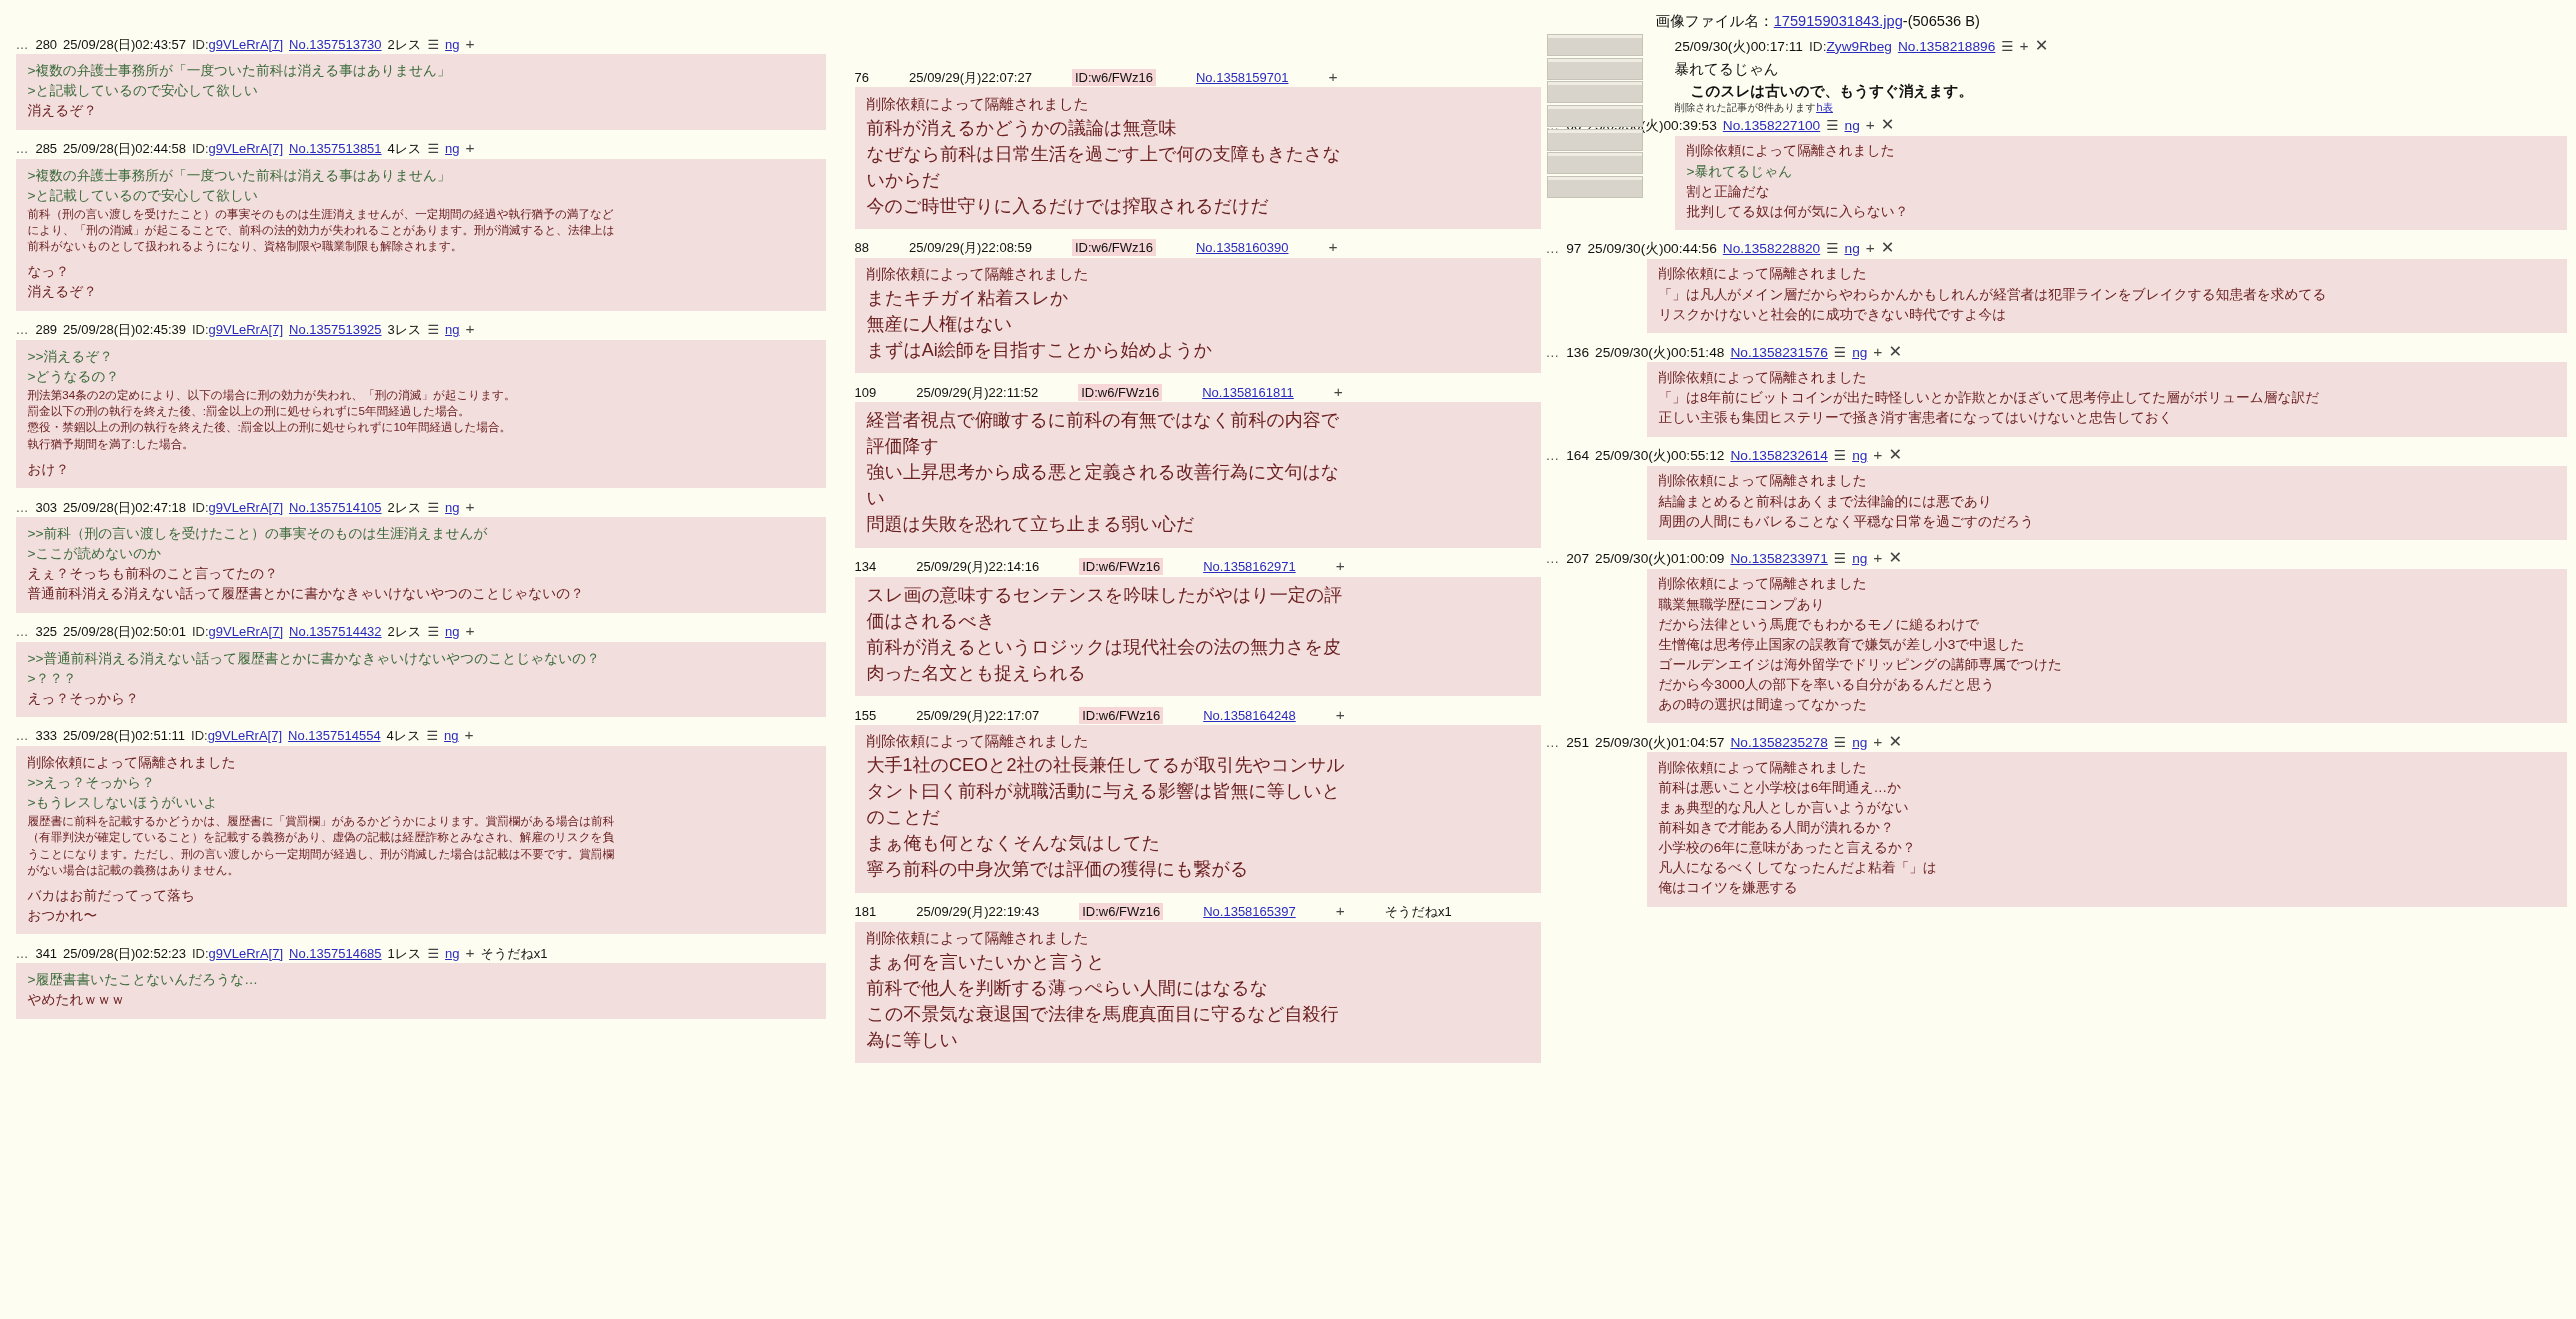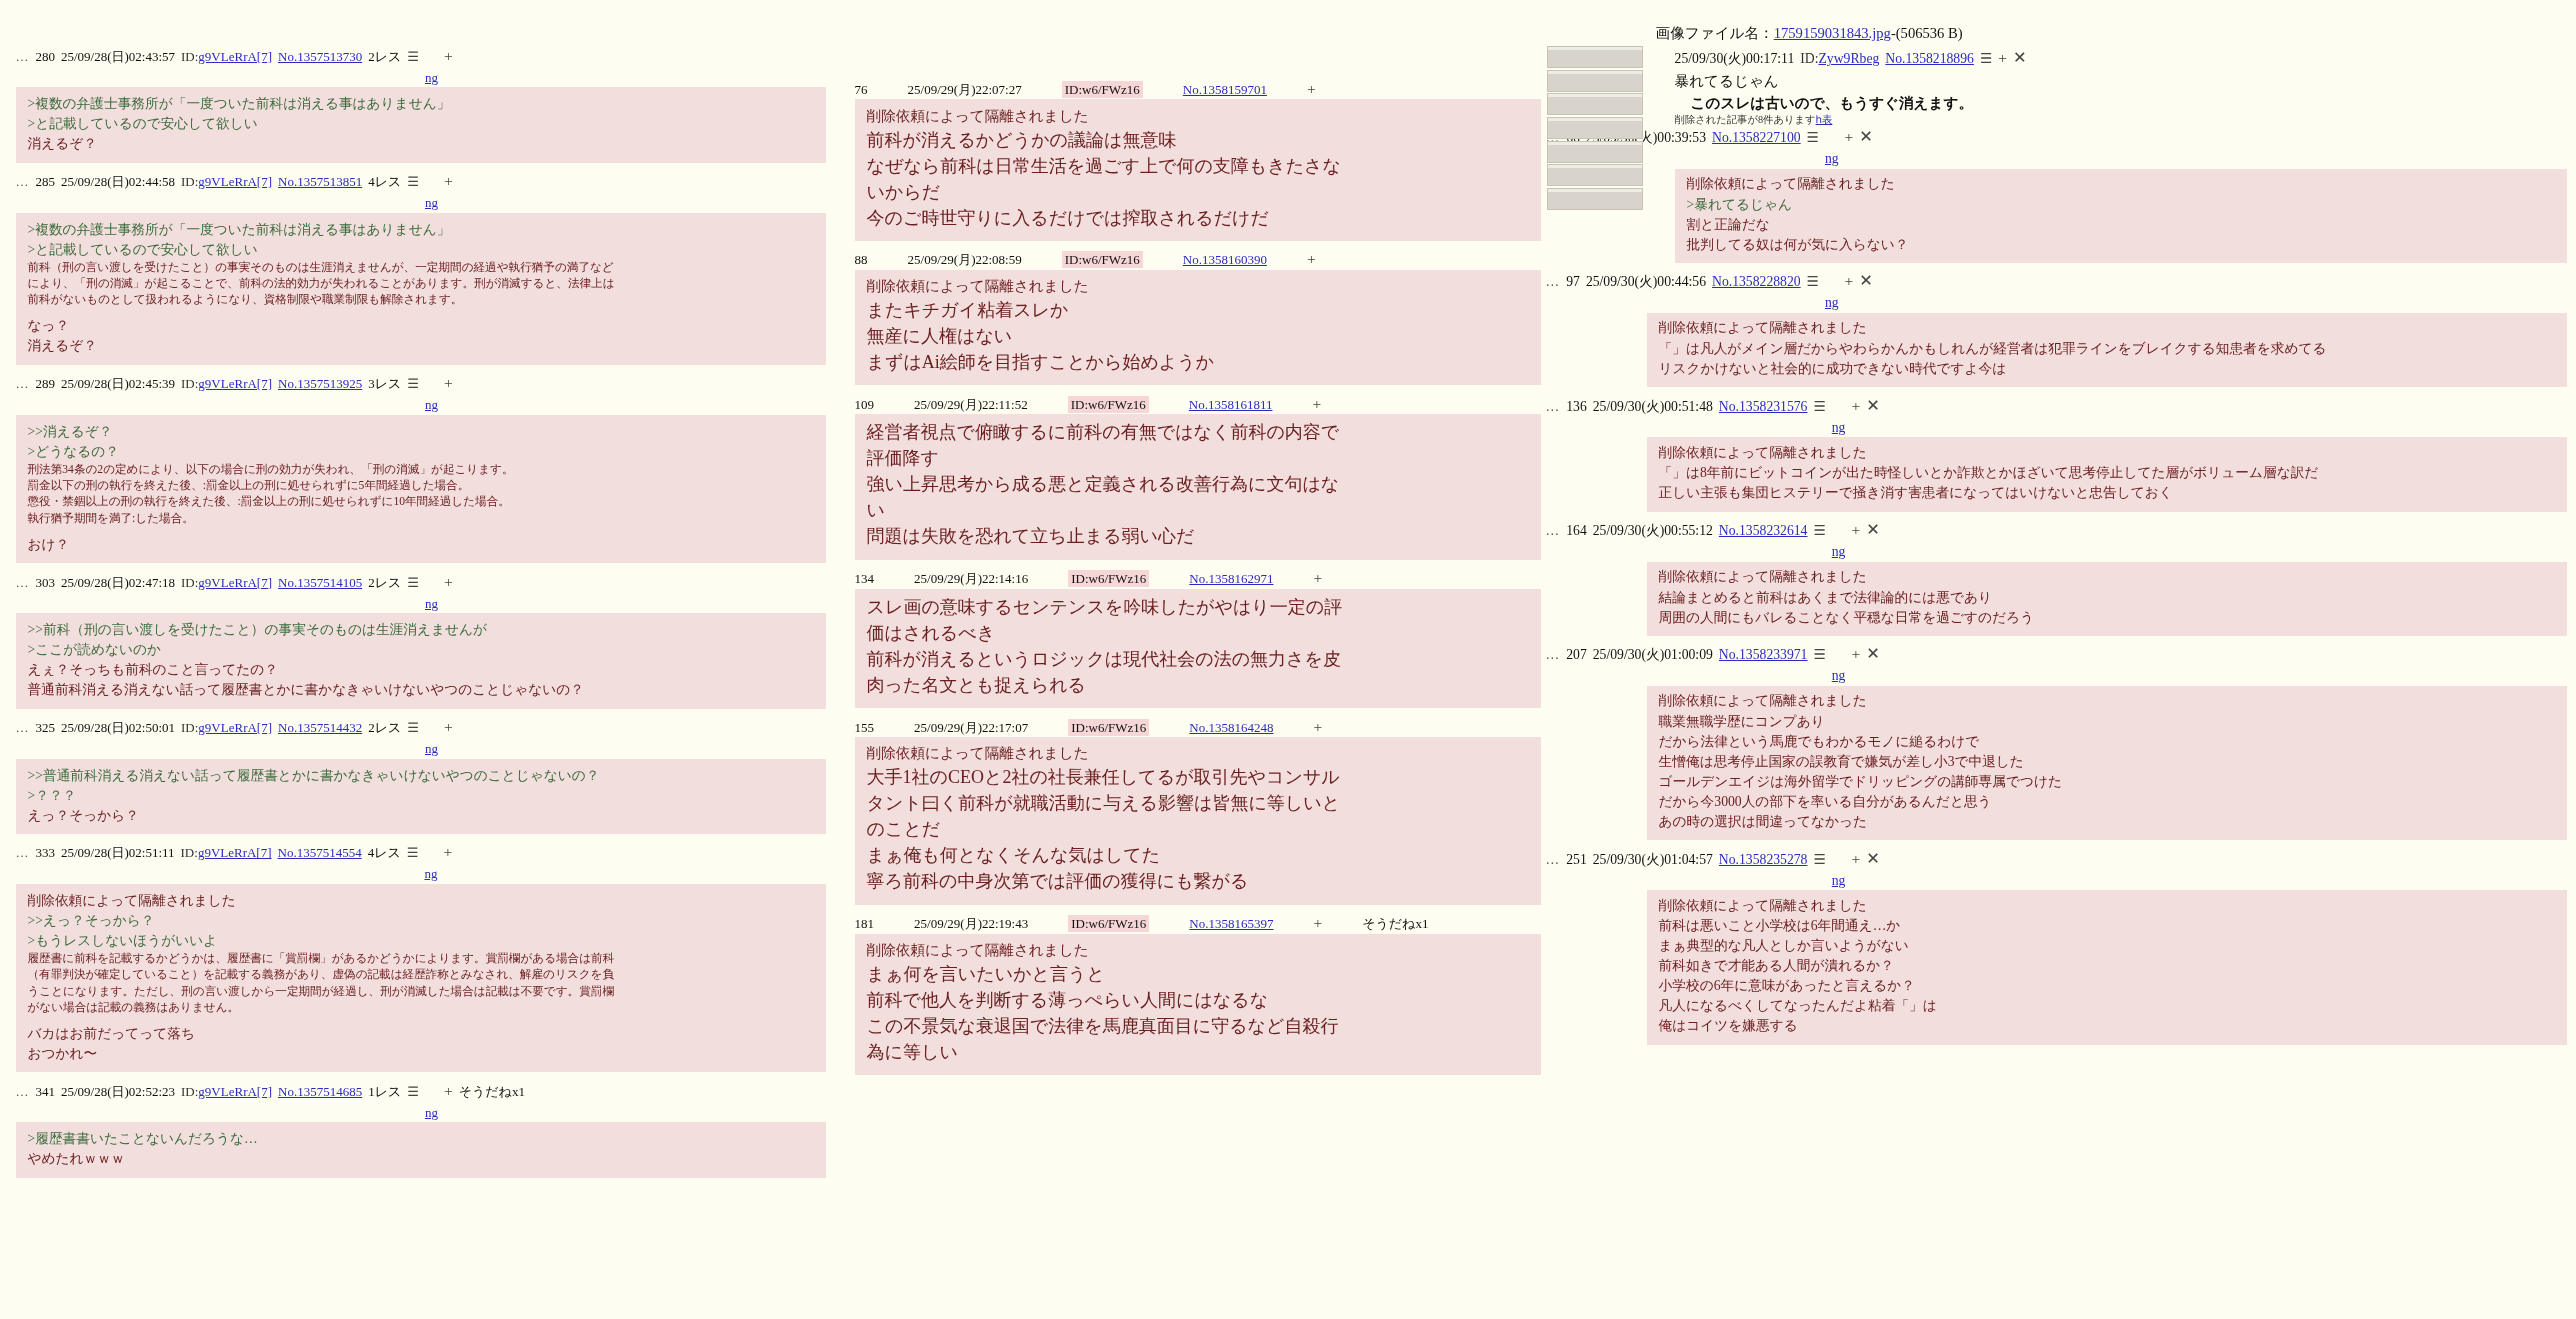--- a/index.html
+++ b/index.html
@@ -3,42 +3,42 @@
 <meta charset="utf-8">
 <style>
   html,body{margin:0;padding:0;}
   body{
     width:2576px;height:1320px;
     background:#fdfdf1;
     font-family:"Liberation Sans","DejaVu Sans",sans-serif;
     overflow:hidden;
     position:relative;
   }
-  .col{position:absolute;top:12px;box-sizing:border-box;font-family:Liberation Serif, serif;}
+  .col{position:absolute;top:0;box-sizing:border-box;}
   #col1{left:0;width:841px;padding:34px 15.5px 0 15.5px;}
   #col2{left:846px;width:704px;padding:67px 8.6px 0 8.6px;}
   #col3{left:1537px;width:1039px;padding:12px 8.6px 0 8.6px;}
 
   
   .post{margin-bottom:8.6px;}
   .hdr{
     display:flex;align-items:flex-start;flex-wrap:wrap;
     gap:6px;font-size:13.7px;line-height:17px;color:#111;
     padding:1.7px 0;
   }
   .hdr .dots{color:#555;letter-spacing:0.9px;}
   .num{font-weight:400;}
   .date{white-space:nowrap;}
   .idlabel{color:#333;}
   .idlink{color:#2b2bc0;text-decoration:underline;cursor:pointer;}
   .idhl{background:#f6d6d6;color:#111;padding:0 3px;}
   .nolink{color:#2b2bc0;text-decoration:underline;cursor:pointer;}
   .res{color:#111;}
   .hamb{color:#444;cursor:pointer;}
-  .ng{color:#2b2bc0;text-decoration:underline;cursor:pointer;margin-top:21px;}
+  .ng{color:#2b2bc0;text-decoration:underline;cursor:pointer;}
   .plus{color:#444;font-size:15.5px;cursor:pointer;line-height:15.5px;}
   .close{color:#444;font-size:16.3px;cursor:pointer;line-height:15.5px;}
   .sodane{color:#111;}
 
   .body{
     background:#f3dede;
     color:#6b2020;
     padding:6.9px 12px 8.6px 12px;
     font-size:13.7px;line-height:20px;
     box-sizing:border-box;

